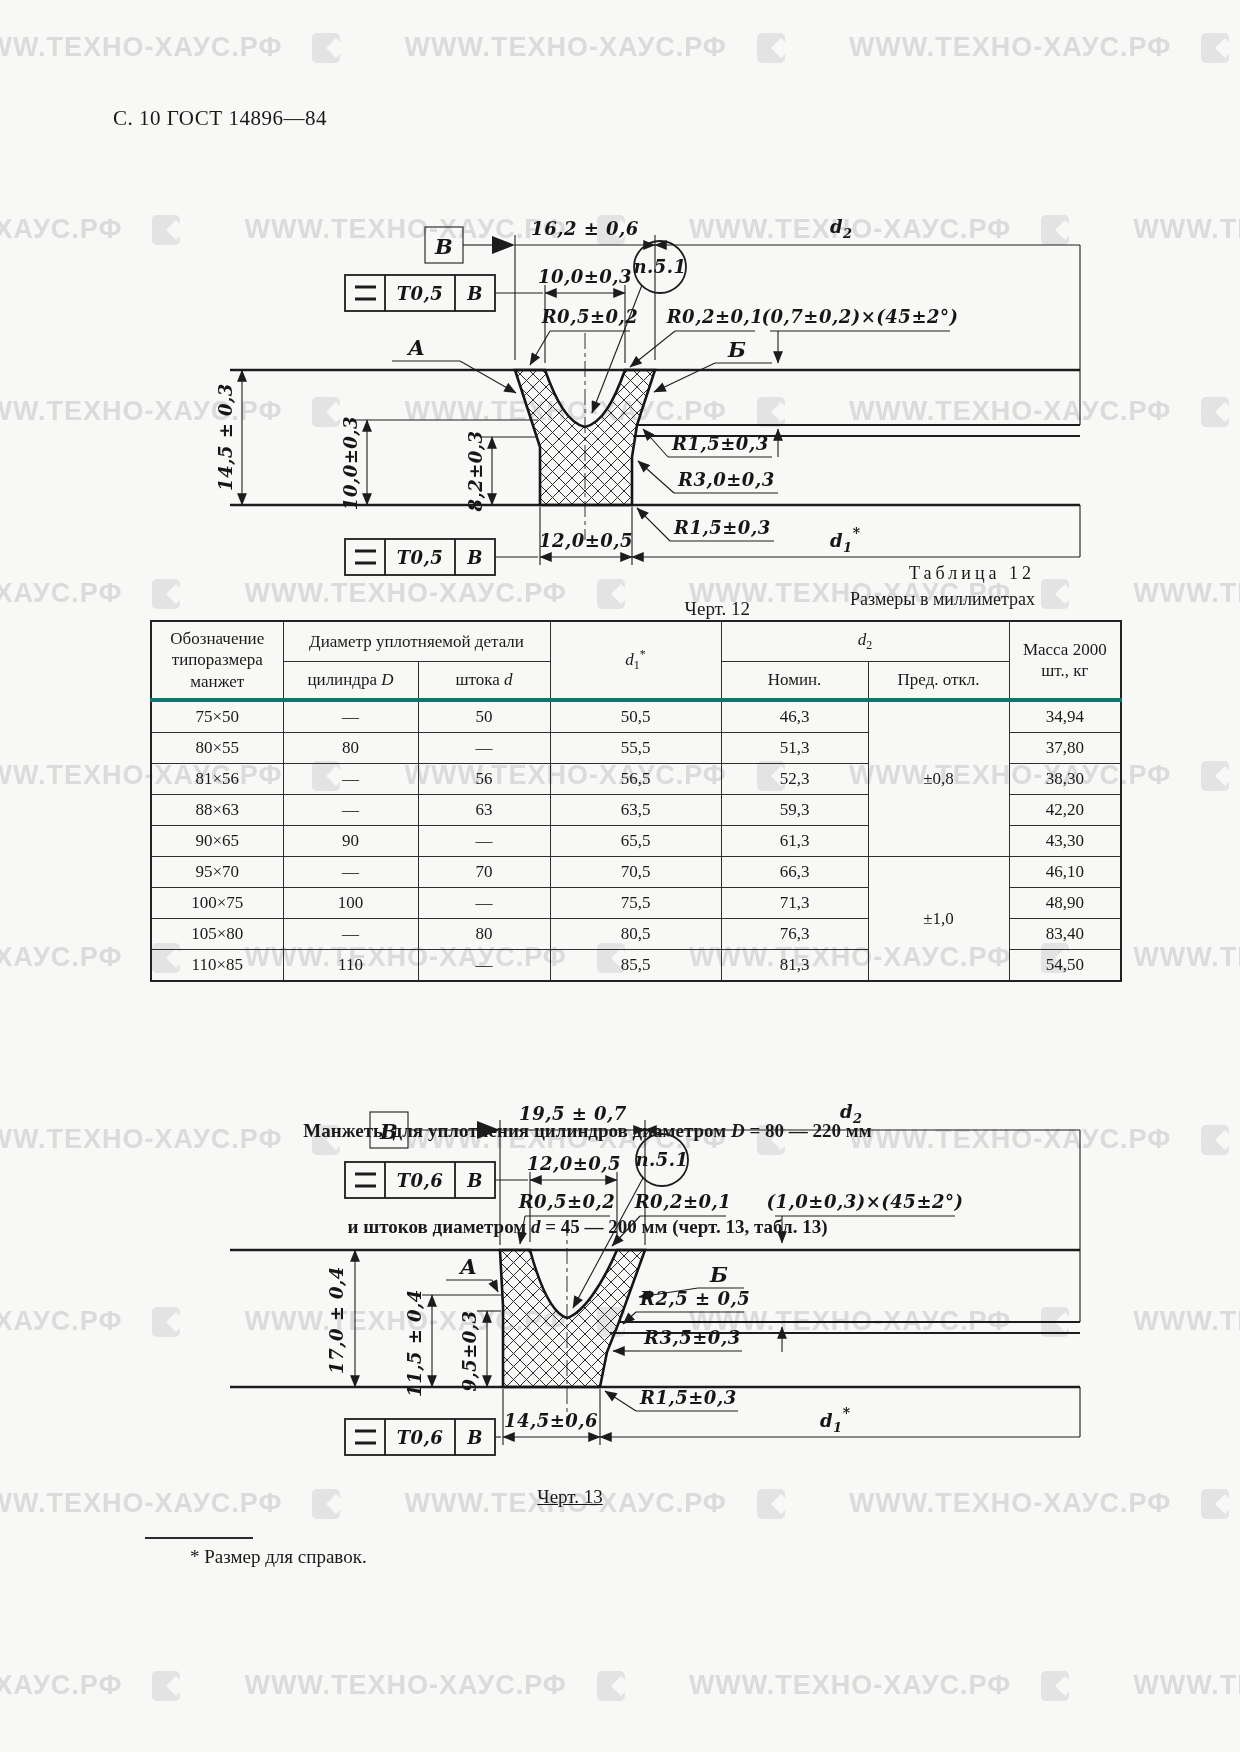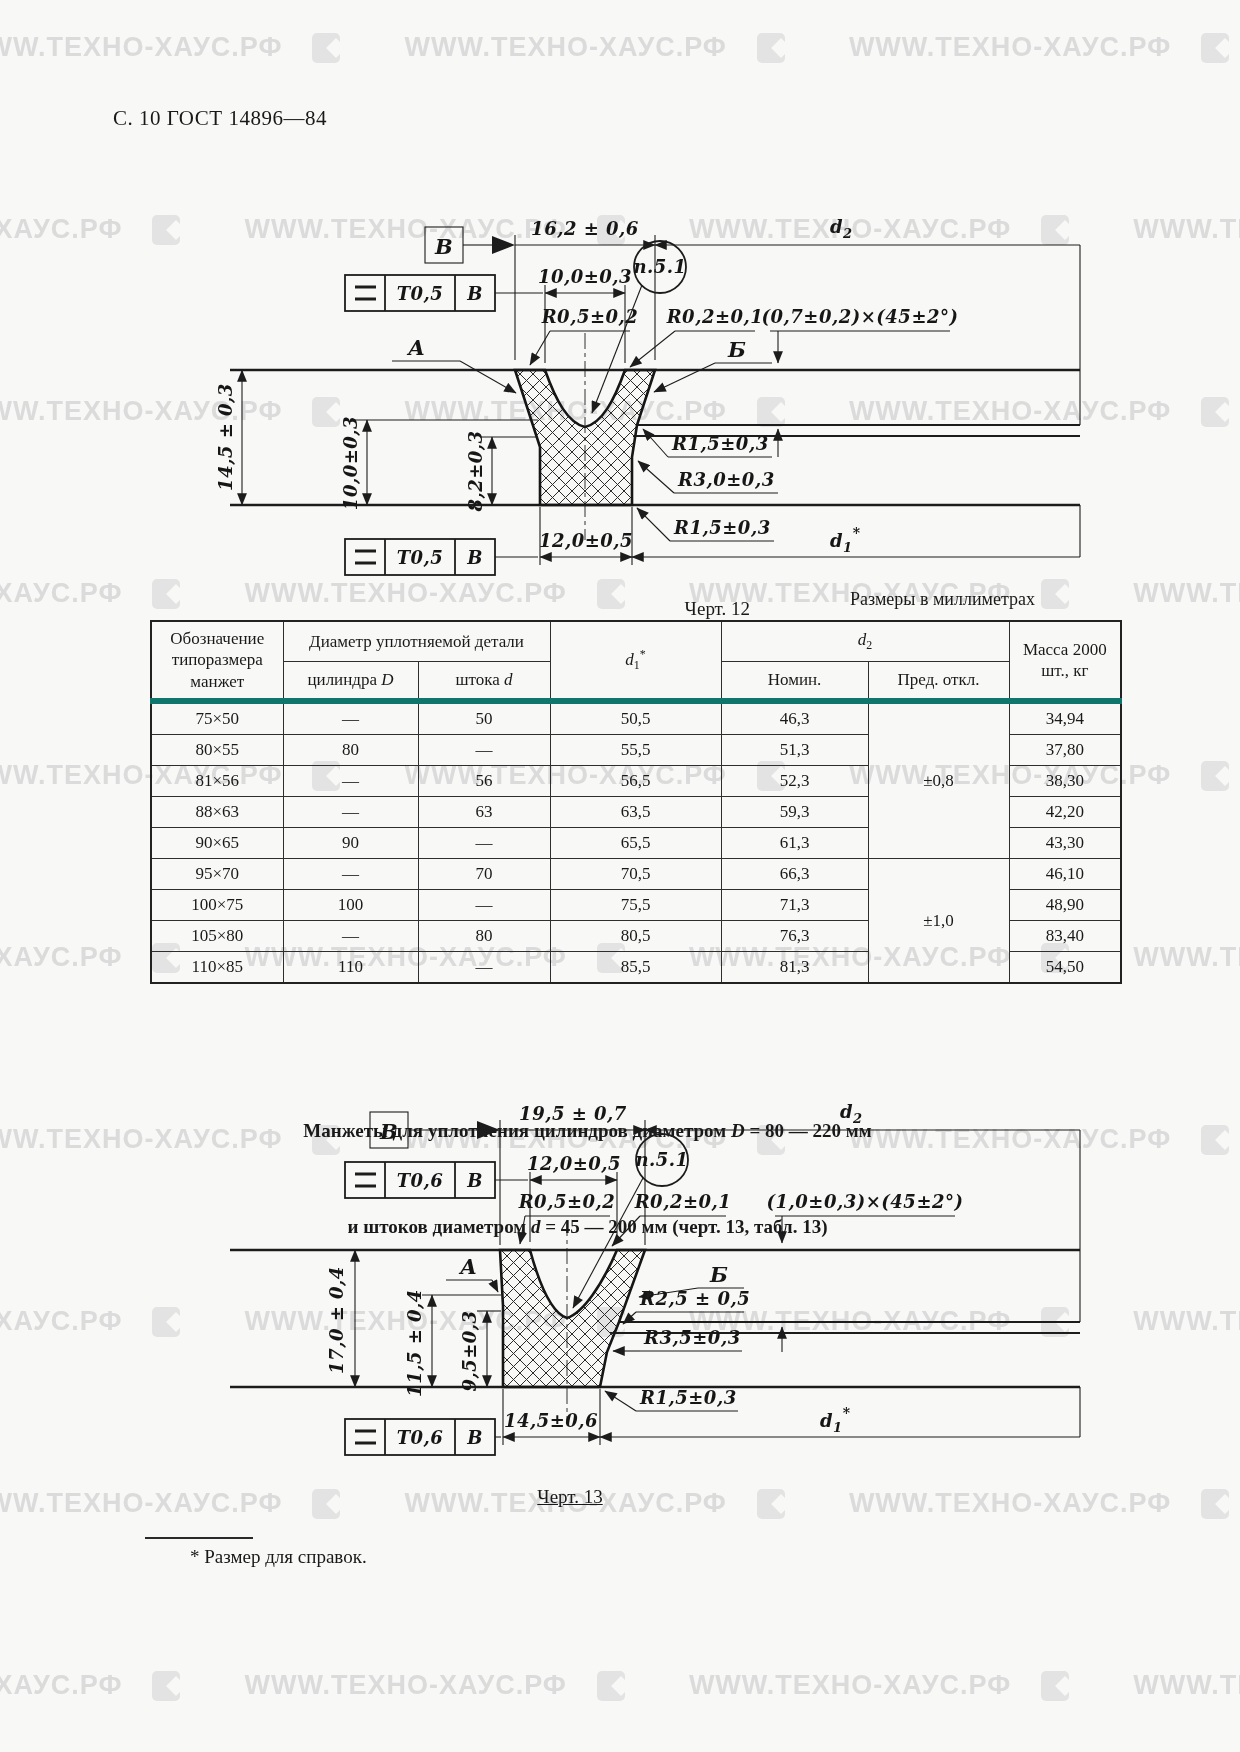--- a/index.html
+++ b/index.html
@@ -23,21 +23,21 @@
   .tbl-label{width:905px;text-align:right;font-size:18px;letter-spacing:4px;}
   .tbl-units{width:905px;text-align:right;font-size:18px;}
   .footnote-rule{height:2px;background:#2a2a2a;width:108px;}
   .footnote{font-size:19px;}
   
   table.gost{border-collapse:collapse;table-layout:fixed;width:970px;font-size:17px;}
   table.gost th,table.gost td{border:1px solid #2e2e2e;text-align:center;vertical-align:middle;
       padding:3px 4px;font-weight:normal;line-height:1.25;}
   table.gost{border:2px solid #222;}
   table.gost thead th{padding:6px 4px;}
-  table.gost thead{border-bottom:6px solid #0f766e;padding-left:44px;}
+  table.gost thead{border-bottom:4px solid #0f766e;padding-left:44px;}
   table.gost td{height:24px;}
   .var{font-style:italic;}
   sub,sup{font-size:70%;}
   
   .thick{stroke:#1c1c1c;stroke-width:2.3;fill:none;}
   .mid{stroke:#1c1c1c;stroke-width:1.8;fill:none;}
   .thin{stroke:#1c1c1c;stroke-width:1.1;fill:none;}
   .ctr{stroke:#1c1c1c;stroke-width:.9;fill:none;stroke-dasharray:16 4 4 4;}
   .prof{stroke:#161616;stroke-width:2.6;}
   .t{font-family:"DejaVu Serif",serif;font-style:italic;font-weight:600;font-size:18px;fill:#161616;letter-spacing:.5px;}
@@ -294,20 +294,21 @@
           <line x1="225" y1="358" x2="246" y2="358" stroke="#1c1c1c" stroke-width="3"></line>
         </g>
         <text class="t tm" x="290" y="359">Т0,5</text>
         <text class="t tm" x="345" y="359">В</text>
         <line class="thin" x1="365" y1="352" x2="408" y2="352"></line>
       </g>
     </svg>
 
     <div class="abs caption" style="left:550px;top:598px;text-align:right;">Черт. 12</div>
 
+    <div class="abs tbl-label" style="left:130px;top:563px;">Таблица 12</div>
     <div class="abs tbl-units" style="left:130px;top:589px;">Размеры в миллиметрах</div>
 
     <table class="gost abs" style="left:150px;top:620px;">
       <colgroup>
         <col style="width:132px">
           <col style="width:135px">
           <col style="width:132px">
         <col style="width:171px">
           <col style="width:147px">
           <col style="width:141px">

